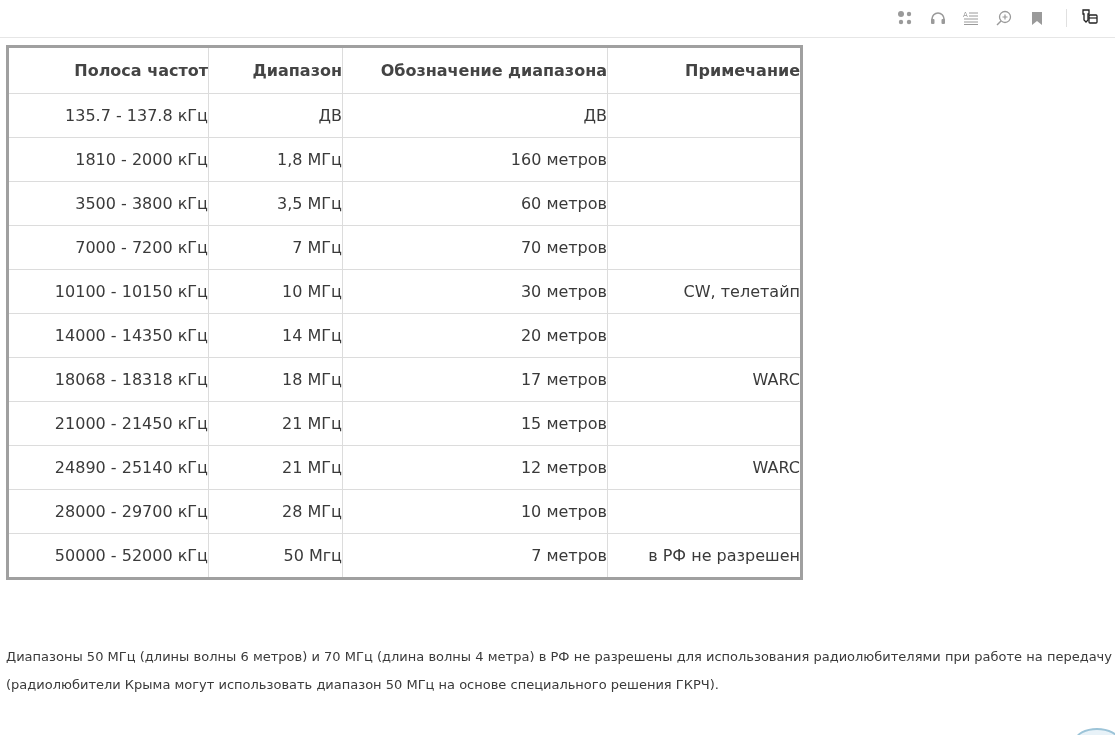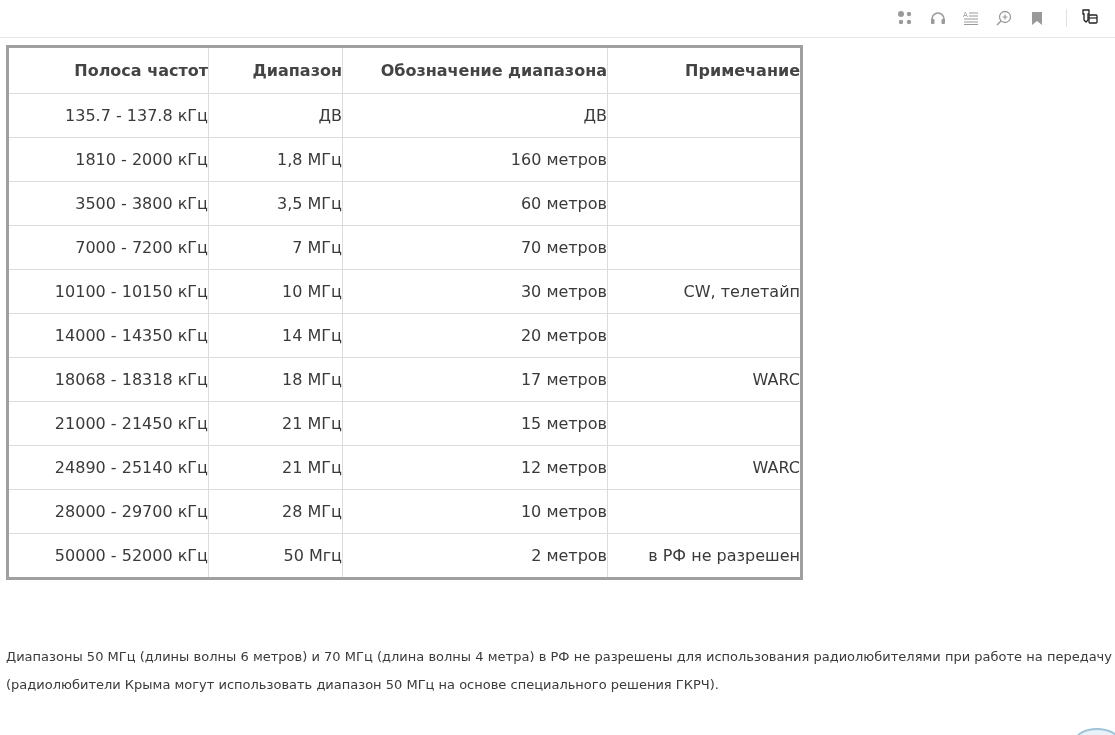--- a/index.html
+++ b/index.html
@@ -161,21 +161,21 @@
         </tr>
       <tr>
           <td>28000 - 29700 кГц</td>
           <td>28 МГц</td>
           <td>10 метров</td>
           <td></td>
         </tr>
       <tr>
           <td>50000 - 52000 кГц</td>
           <td>50 Мгц</td>
-          <td>2 метров</td>
+          <td>7 метров</td>
           <td>в РФ не разрешен</td>
         </tr>
     </tbody>
   </table>
 </div>
 
 <div class="para">Диапазоны 50 МГц (длины волны 6 метров) и 70 МГц (длина волны 4 метра) в РФ не разрешены для использования радиолюбителями при работе на передачу (радиолюбители Крыма могут использовать диапазон 50 МГц на основе специального решения ГКРЧ).</div>
 <div class="corner-logo"></div>
 
 </body></html>

